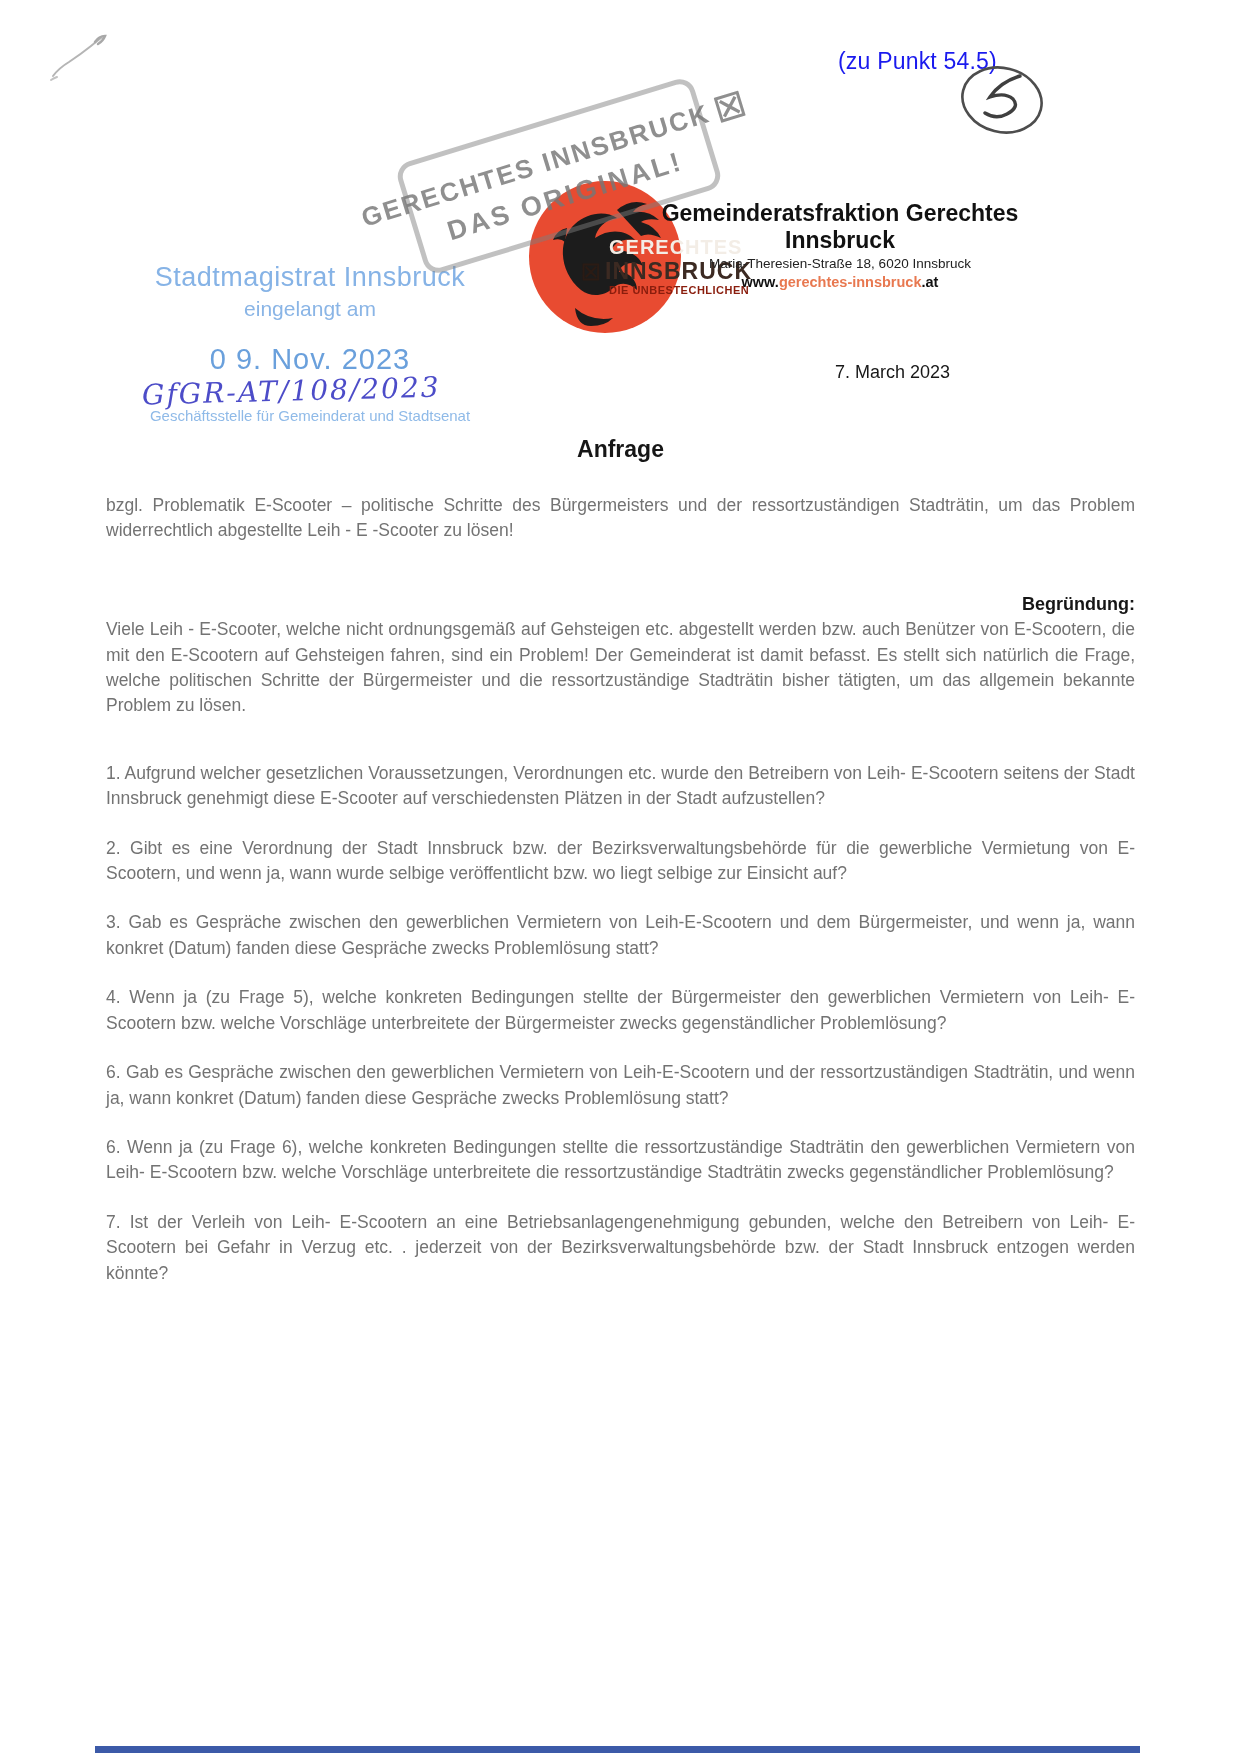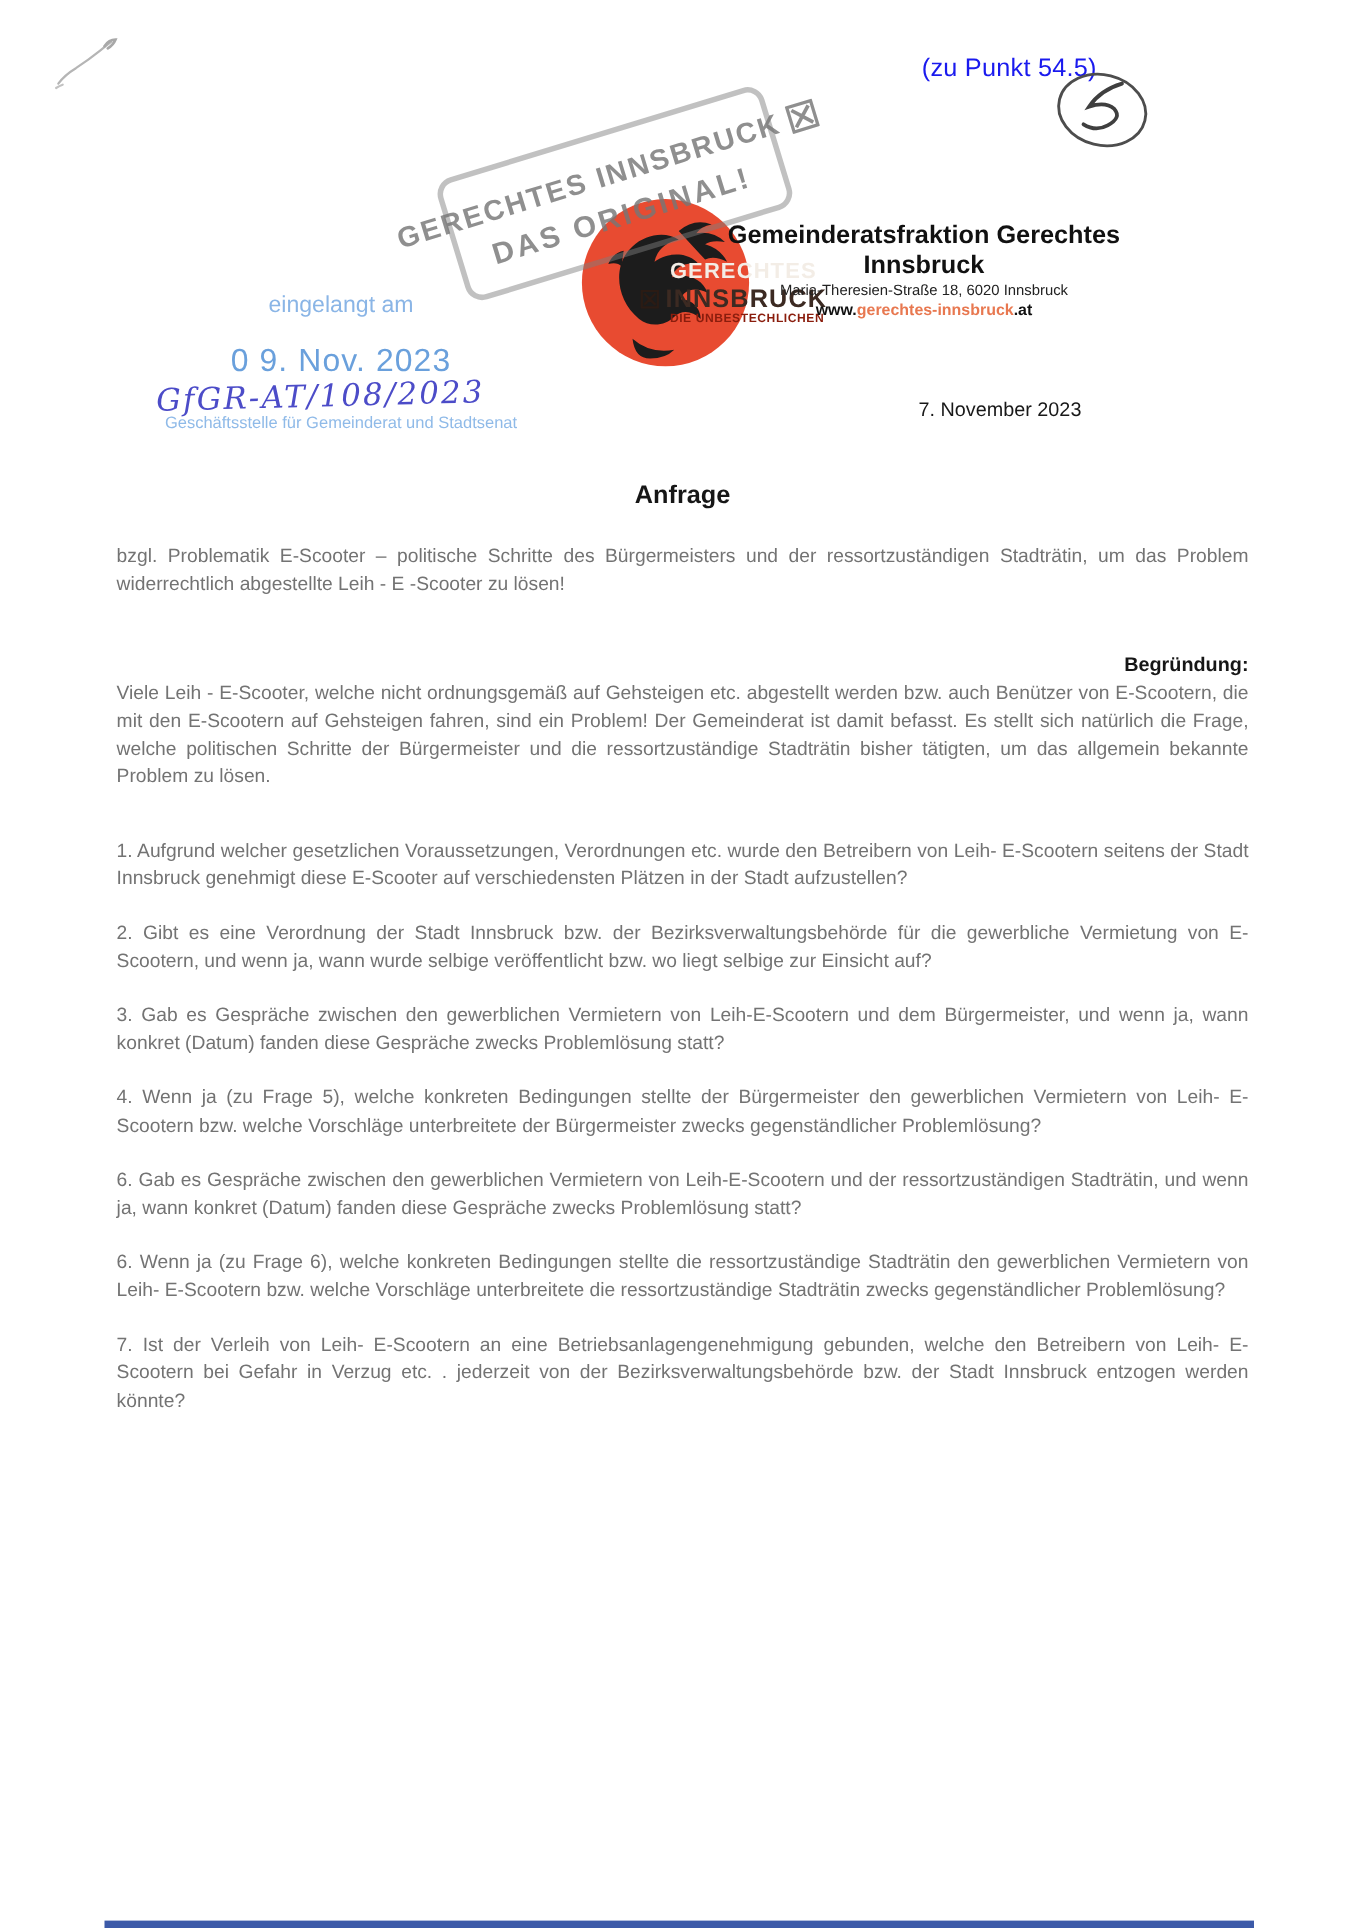--- a/index.html
+++ b/index.html
@@ -108,27 +108,28 @@
 
 <div id="sender" class="abs">
   <div class="name">Gemeinderatsfraktion Gerechtes Innsbruck</div>
   <div class="addr">Maria-Theresien-Straße 18, 6020 Innsbruck</div>
   <div class="web">
     <span>www.</span><span class="domain">gerechtes-innsbruck</span><span>.at</span>
   </div>
 </div>
 
 <div id="receipt" class="abs">
+  <div class="r1">Stadtmagistrat Innsbruck</div>
   <div class="r2">eingelangt am</div>
   <div class="rdate">0 9. Nov. 2023</div>
   <div class="rhand">GfGR-AT/108/2023</div>
   <div class="roffice">Geschäftsstelle für Gemeinderat und Stadtsenat</div>
 </div>
 
-<div id="date-line" class="abs">7. November 2023</div>
+<div id="date-line" class="abs">7. March 2023</div>
 
 <div id="doc-body" class="abs">
   <h1 id="doc-title">Anfrage</h1>
   <p id="subject" class="para">bzgl. Problematik E-Scooter – politische Schritte des Bürgermeisters und der ressortzuständigen Stadträtin, um das Problem widerrechtlich abgestellte Leih - E -Scooter zu lösen!</p>
   <p id="reason-heading">Begründung:</p>
   <p id="reason-text" class="para">Viele Leih - E-Scooter, welche nicht ordnungsgemäß auf Gehsteigen etc. abgestellt werden bzw. auch Benützer von E-Scootern, die mit den E-Scootern auf Gehsteigen fahren, sind ein Problem! Der Gemeinderat ist damit befasst. Es stellt sich natürlich die Frage, welche politischen Schritte der Bürgermeister und die ressortzuständige Stadträtin bisher tätigten, um das allgemein bekannte Problem zu lösen.</p>
   <p class="para question">1. Aufgrund welcher gesetzlichen Voraussetzungen, Verordnungen etc. wurde den Betreibern von Leih- E-Scootern seitens der Stadt Innsbruck genehmigt diese E-Scooter auf verschiedensten Plätzen in der Stadt aufzustellen?</p>
   <p class="para question">2. Gibt es eine Verordnung der Stadt Innsbruck bzw. der Bezirksverwaltungsbehörde für die gewerbliche Vermietung von E-Scootern, und wenn ja, wann wurde selbige veröffentlicht bzw. wo liegt selbige zur Einsicht auf?</p>
   <p class="para question">3. Gab es Gespräche zwischen den gewerblichen Vermietern von Leih-E-Scootern und dem Bürgermeister, und wenn ja, wann konkret (Datum) fanden diese Gespräche zwecks Problemlösung statt?</p>
   <p class="para question">4. Wenn ja (zu Frage 5), welche konkreten Bedingungen stellte der Bürgermeister den gewerblichen Vermietern von Leih- E-Scootern bzw. welche Vorschläge unterbreitete der Bürgermeister zwecks gegenständlicher Problemlösung?</p>

